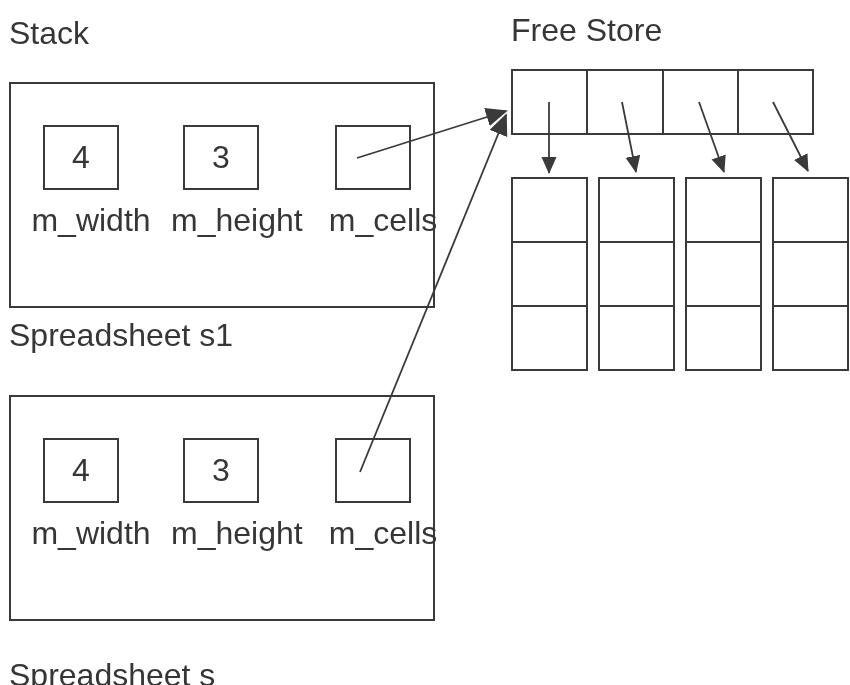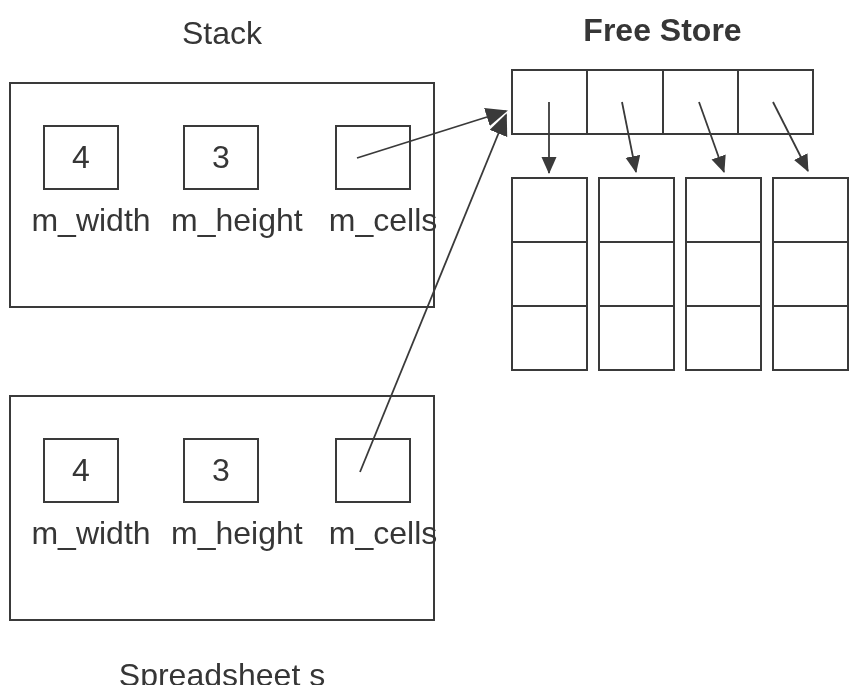--- a/index.html
+++ b/index.html
@@ -13,27 +13,27 @@
     position: relative;
     width: 850px;
     height: 685px;
     background: var(--background);
     font-family: "Liberation Sans", sans-serif;
     color: var(--text);
     overflow: hidden;
   }
   .title, .caption {
     position: absolute;
-    text-align: center;
+    text-align: left;
     font-size: 32px;
     line-height: 35px;
     white-space: nowrap;
   }
   #stack-title   { left: 9px;   top: 16px; width: 426px; }
-  #freestore-title { left: 511px; top: 13px; width: 303px; font-weight: bold; }
+  #freestore-title { left: 511px; top: 13px; width: 303px; }
   #caption-s1 { left: 9px; top: 318px; width: 426px; }
   #caption-s  { left: 9px; top: 630px; width: 426px; margin-top: 28px; }
 
   .obj {
     position: absolute;
     left: 9px;
     width: 426px;
     height: 226px;
     border: 2px solid var(--line);
     background: var(--background);
@@ -124,20 +124,21 @@
       </div>
       <div class="flabel">m_height</div>
     </div>
     <div class="field f2">
       <div class="vbox">
         <span></span>
       </div>
       <div class="flabel">m_cells</div>
     </div>
   </div>
+  <div class="caption" id="caption-s1">Spreadsheet s1</div>
 
   <div class="obj" id="obj-s">
     <div class="field f0">
       <div class="vbox">
         <span>4</span>
       </div>
       <div class="flabel">m_width</div>
     </div>
     <div class="field f1">
       <div class="vbox">

